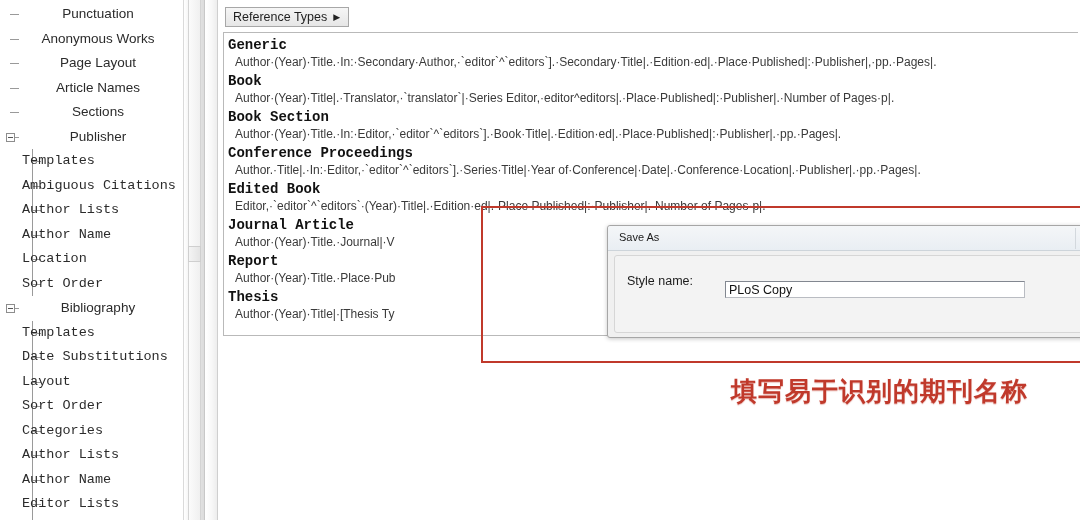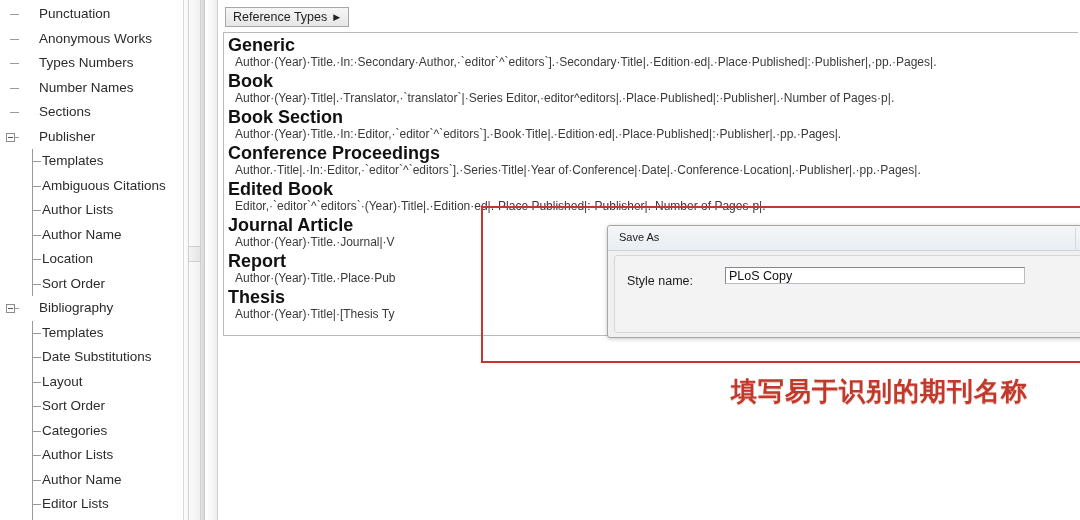--- a/index.html
+++ b/index.html
@@ -28,22 +28,22 @@
   .tree-row {
     position: relative;
     height: 24.5px;
     line-height: 24.5px;
     font-size: 13.5px;
     color: #2b2b2b;
     white-space: nowrap;
     cursor: default;
   }
   .tree-row .lbl { position: relative; }
-  .lvl0 { padding-left: 39px; }
-  .lvl1 { padding-left: 42px; }
+  .lvl0 { padding-left: 14px; text-align: center; }
+  .lvl1 { padding-left: 22px; font-family: Liberation Mono, monospace; }
 
   
   .dash {
     position: absolute;
     left: 0; top: 0;
     width: 100%; height: 100%;
     pointer-events: none;
   }
   .dash::before {
     content: "";
@@ -146,25 +146,26 @@
     position: absolute;
     left: 4px; top: 32px;
     width: 855px; height: 304px;
     background: #ffffff;
     border: 1px solid #b9b9b9;
     border-right: none;
     padding: 4px 0 0 4px;
     overflow: hidden;
   }
   .tpl-type {
-    font-size: 18px;
+    font-size: 14px;
     font-weight: bold;
     color: #111;
     line-height: 17px;
     white-space: nowrap;
+    font-family: Liberation Mono, monospace;
   }
   .tpl-line {
     font-size: 12px;
     color: #3a3a3a;
     line-height: 17px;
     white-space: nowrap;
     margin-bottom: 2px;
     margin-left: 7px;
   }
 
@@ -223,21 +224,21 @@
     border-radius: 3px;
   }
   #style-label {
     position: absolute;
     left: 12px; top: 18px;
     font-size: 12.5px;
     color: #1b1b1b;
   }
   #style-input {
     position: absolute;
-    left: 110px; top: 11px;
+    left: 110px; top: 25px;
     width: 300px; height: 17px;
     background: #ffffff;
     border: 1px solid #828790;
     border-bottom-color: #b9bcc2;
     border-right-color: #b9bcc2;
     font-family: "Liberation Sans", sans-serif;
     font-size: 12.5px;
     color: #111;
     padding: 4px 3px;
     outline: none;
@@ -257,22 +258,22 @@
   }
 </style>
 </head>
 <body>
 
 <div id="root">
 
   <div id="sidebar">
       <div class="tree-row lvl0"><div class="dash"></div><span class="lbl">Punctuation</span></div>
       <div class="tree-row lvl0"><div class="dash"></div><span class="lbl">Anonymous Works</span></div>
-      <div class="tree-row lvl0"><div class="dash"></div><span class="lbl">Types Numbers</span></div>
-      <div class="tree-row lvl0"><div class="dash"></div><span class="lbl">Number Names</span></div>
+      <div class="tree-row lvl0"><div class="dash"></div><span class="lbl">Page Layout</span></div>
+      <div class="tree-row lvl0"><div class="dash"></div><span class="lbl">Article Names</span></div>
       <div class="tree-row lvl0"><div class="dash"></div><span class="lbl">Sections</span></div>
       <div class="tree-row lvl0"><div class="dash"></div><div class="expander"></div><span class="lbl">Publisher</span></div>
       <div class="tree-row lvl1"><div class="vline"></div><div class="dash"></div><span class="lbl">Templates</span></div>
       <div class="tree-row lvl1"><div class="vline"></div><div class="dash"></div><span class="lbl">Ambiguous Citations</span></div>
       <div class="tree-row lvl1"><div class="vline"></div><div class="dash"></div><span class="lbl">Author Lists</span></div>
       <div class="tree-row lvl1"><div class="vline"></div><div class="dash"></div><span class="lbl">Author Name</span></div>
       <div class="tree-row lvl1"><div class="vline"></div><div class="dash"></div><span class="lbl">Location</span></div>
       <div class="tree-row lvl1"><div class="vline"></div><div class="dash"></div><span class="lbl">Sort Order</span></div>
       <div class="tree-row lvl0"><div class="dash"></div><div class="expander"></div><span class="lbl">Bibliography</span></div>
       <div class="tree-row lvl1"><div class="vline"></div><div class="dash"></div><span class="lbl">Templates</span></div>

